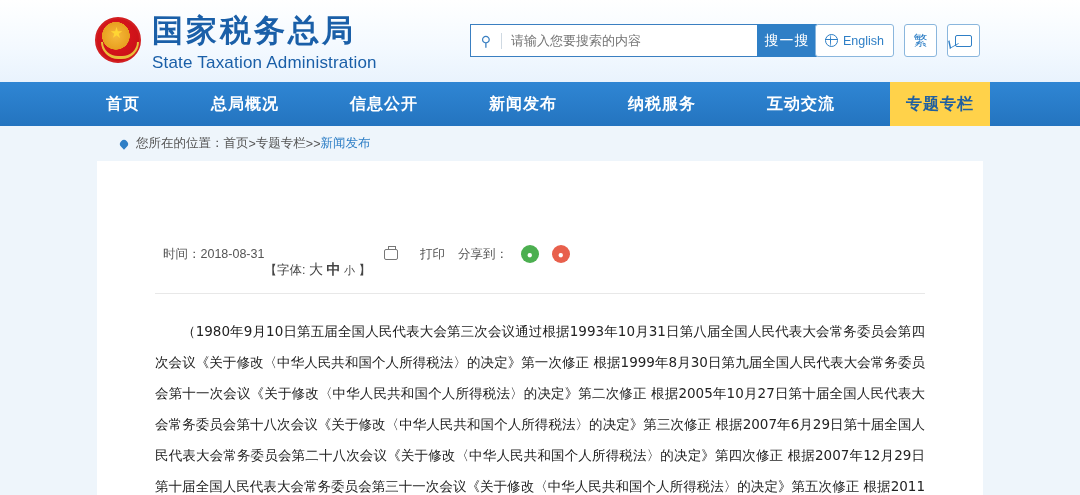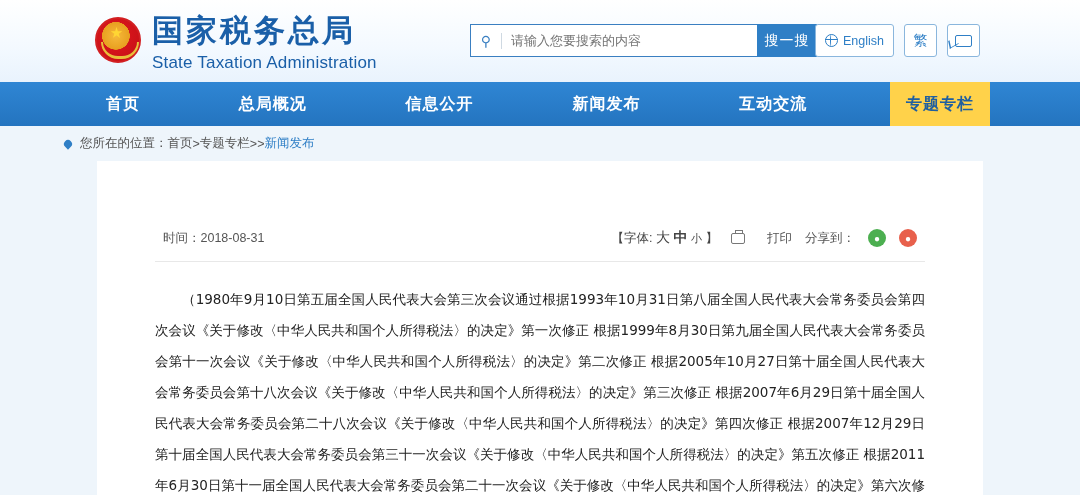--- a/index.html
+++ b/index.html
@@ -258,21 +258,21 @@
   }
 
   
   .crumb-bar {
     height: 35px;
     background: #eef5fb;
     display: flex;
     align-items: center;
     font-size: 12.5px;
     color: #555;
-    padding-left: 64px;
+    padding-left: 120px;
     box-sizing: border-box;
   }
   .pin {
     width: 8px; height: 8px;
     border-radius: 50% 50% 50% 0;
     background: #2f7fc6;
     transform: rotate(-45deg);
     margin-right: 8px;
   }
   .crumb-bar a {
@@ -303,32 +303,32 @@
     font-size: 24px;
     font-weight: bold;
     color: #222;
     letter-spacing: 1px;
     margin-top: 8px;
   }
   .meta-row {
     margin-top: 34px;
     display: flex;
     align-items: center;
-    justify-content: space-between;
     font-size: 12.5px;
     color: #555;
     padding: 0 8px;
   }
   .meta-right {
     display: flex;
     align-items: center;
     gap: 13px;
   }
   .fontsize {
     color: #444;
+    margin-top: 32px;
   }
   .fontsize .big { font-size: 14px; }
   .fontsize .mid { font-size: 14px; font-weight: bold; }
   .fontsize .sml { font-size: 11px; }
   .print {
     display: flex;
     align-items: center;
     gap: 22px;
     color: #555;
   }
@@ -416,20 +416,21 @@
 
   </div>
 </div>
 
 <div class="main-nav">
   <div class="nav-inner">
     <div class="nav-item">首页</div>
     <div class="nav-item">总局概况</div>
     <div class="nav-item">信息公开</div>
     <div class="nav-item">新闻发布</div>
+    <div class="nav-item">纳税服务</div>
     <div class="nav-item">互动交流</div>
     <div class="nav-item active">专题专栏</div>
   </div>
 </div>
 
 <div class="crumb-bar">
   <span class="pin"></span>
   <span>您所在的位置：</span>
   <a href="#">首页</a>
   <span>&gt;</span>

